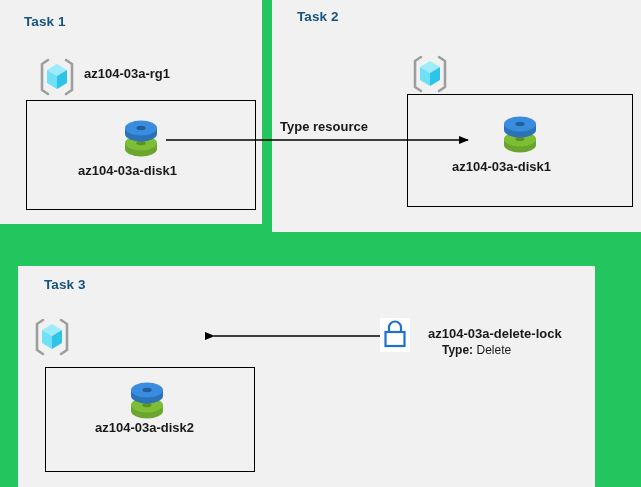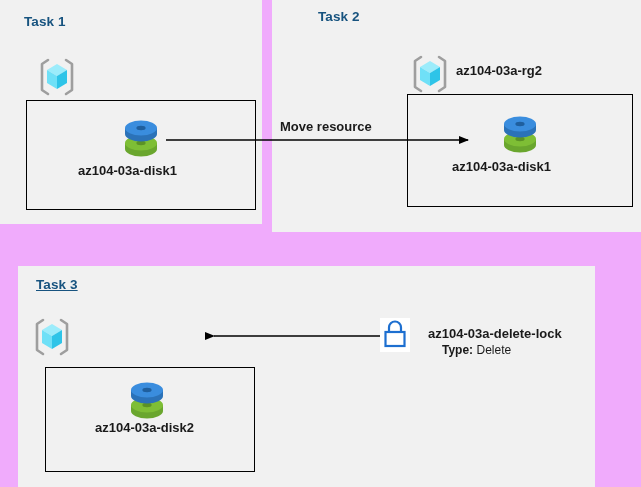--- a/index.html
+++ b/index.html
@@ -8,21 +8,21 @@
     background: #ffffff;
   }
   body {
     font-family: "Liberation Sans", sans-serif;
     -webkit-font-smoothing: antialiased;
   }
   #canvas {
     position: relative;
     width: 641px;
     height: 487px;
-    background: #f0abfc;
+    background: #22c55e;
     overflow: hidden;
   }
 
   
   .panel {
     position: absolute;
     background: #f1f1f1;
   }
   #panel-task1 { left: 0px;   top: 0px;   width: 262px; height: 224px; }
   #panel-task2 { left: 272px; top: 0px;   width: 369px; height: 232px; }
@@ -30,22 +30,22 @@
 
   .panel-title {
     position: absolute;
     font-size: 13.5px;
     font-weight: bold;
     color: #17537f;
     letter-spacing: 0.1px;
     white-space: nowrap;
   }
   #title-task1 { left: 24px; top: 14px; }
-  #title-task2 { left: 297px; top: 9px; margin-left: 21px; }
-  #title-task3 { left: 36px; top: 277px; text-decoration: underline; }
+  #title-task2 { left: 297px; top: 9px; }
+  #title-task3 { left: 44px; top: 277px; }
 
   
   .resource-box {
     position: absolute;
     background: #f1f1f1;
     border: 1.4px solid #000000;
     box-sizing: border-box;
   }
   #box-task1 { left: 26px;  top: 100px; width: 230px; height: 110px; }
   #box-task2 { left: 407px; top: 94px;  width: 226px; height: 113px; }
@@ -133,20 +133,21 @@
 
       <path d="M31 5 L37 9 L37 35 L31 39" fill="none" stroke="#9e9e9e" stroke-width="2.6" stroke-linecap="round" stroke-linejoin="round"></path>
 
       <path d="M22 9 L32 15 L22 21 L12 15 Z" fill="#9cecfb"></path>
 
       <path d="M12 15 L22 21 L22 34 L12 28 Z" fill="#6fe0f7"></path>
 
       <path d="M32 15 L32 28 L22 34 L22 21 Z" fill="#2ec4e8"></path>
     </svg>
   </div>
+  <div class="label" id="label-rg1">az104-03a-rg1</div>
 
   <div class="resource-box" id="box-task1"></div>
   <div class="disk-icon" id="disk-icon-task1">
     <svg width="42" height="46" viewBox="0 0 42 46">
 
       <ellipse cx="21" cy="35" rx="16" ry="7.4" fill="#6aa62e"></ellipse>
       <rect x="5" y="29" width="32" height="6" fill="#6aa62e"></rect>
       <ellipse cx="21" cy="29" rx="16" ry="7.4" fill="#7ebe35"></ellipse>
       <ellipse cx="21" cy="29" rx="4.6" ry="2.2" fill="#5b9226"></ellipse>
 
@@ -163,38 +164,37 @@
 
   <div class="rg-icon" id="rg-icon-task2">
     <svg width="44" height="44" viewBox="0 0 44 44">
       <path d="M13 5 L7 9 L7 35 L13 39" fill="none" stroke="#9e9e9e" stroke-width="2.6" stroke-linecap="round" stroke-linejoin="round"></path>
       <path d="M31 5 L37 9 L37 35 L31 39" fill="none" stroke="#9e9e9e" stroke-width="2.6" stroke-linecap="round" stroke-linejoin="round"></path>
       <path d="M22 9 L32 15 L22 21 L12 15 Z" fill="#9cecfb"></path>
       <path d="M12 15 L22 21 L22 34 L12 28 Z" fill="#6fe0f7"></path>
       <path d="M32 15 L32 28 L22 34 L22 21 Z" fill="#2ec4e8"></path>
     </svg>
   </div>
-  <div class="label" id="label-rg2">az104-03a-rg2</div>
 
   <div class="resource-box" id="box-task2"></div>
   <div class="disk-icon" id="disk-icon-task2">
     <svg width="42" height="46" viewBox="0 0 42 46">
       <ellipse cx="21" cy="35" rx="16" ry="7.4" fill="#6aa62e"></ellipse>
       <rect x="5" y="29" width="32" height="6" fill="#6aa62e"></rect>
       <ellipse cx="21" cy="29" rx="16" ry="7.4" fill="#7ebe35"></ellipse>
       <ellipse cx="21" cy="29" rx="4.6" ry="2.2" fill="#5b9226"></ellipse>
       <ellipse cx="21" cy="20" rx="16" ry="7.4" fill="#2b72b8"></ellipse>
       <rect x="5" y="14" width="32" height="6" fill="#2b72b8"></rect>
       <ellipse cx="21" cy="14" rx="16" ry="7.4" fill="#3a8dde"></ellipse>
       <ellipse cx="21" cy="14" rx="4.6" ry="2.2" fill="#1f5f9e"></ellipse>
     </svg>
   </div>
   <div class="label" id="label-disk1-task2">az104-03a-disk1</div>
 
-  <div class="label" id="label-movelabel">Move resource</div>
+  <div class="label" id="label-movelabel">Type resource</div>
   <svg class="arrow-svg" id="arrow-move" width="315" height="18">
     <defs>
       <marker id="arrowhead-right" markerWidth="10" markerHeight="8" refX="9" refY="4" orient="auto" markerUnits="userSpaceOnUse">
         <path d="M0,0 L10,4 L0,8 z" fill="#000000"></path>
       </marker>
     </defs>
     <line x1="0" y1="9" x2="302" y2="9" stroke="#000000" stroke-width="1.3" marker-end="url(#arrowhead-right)"></line>
   </svg>
 
   <div class="panel" id="panel-task3"></div>

